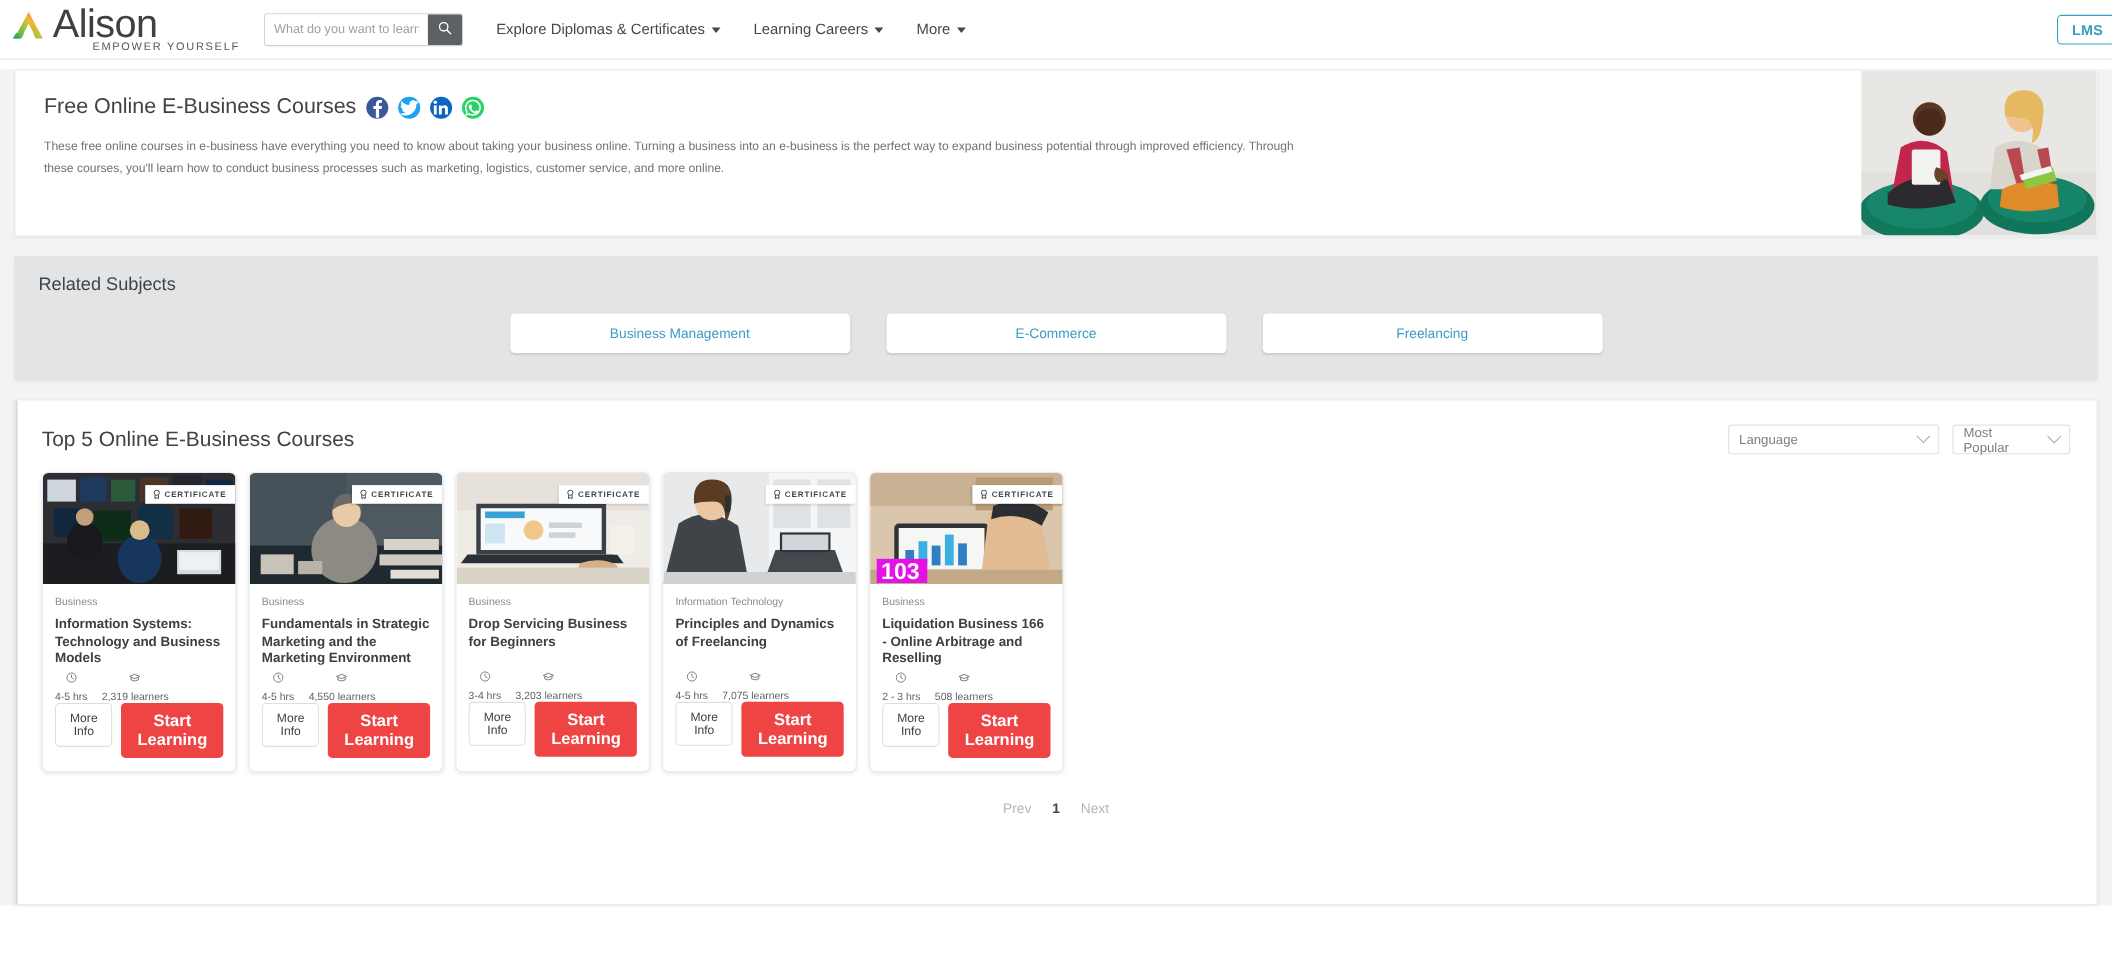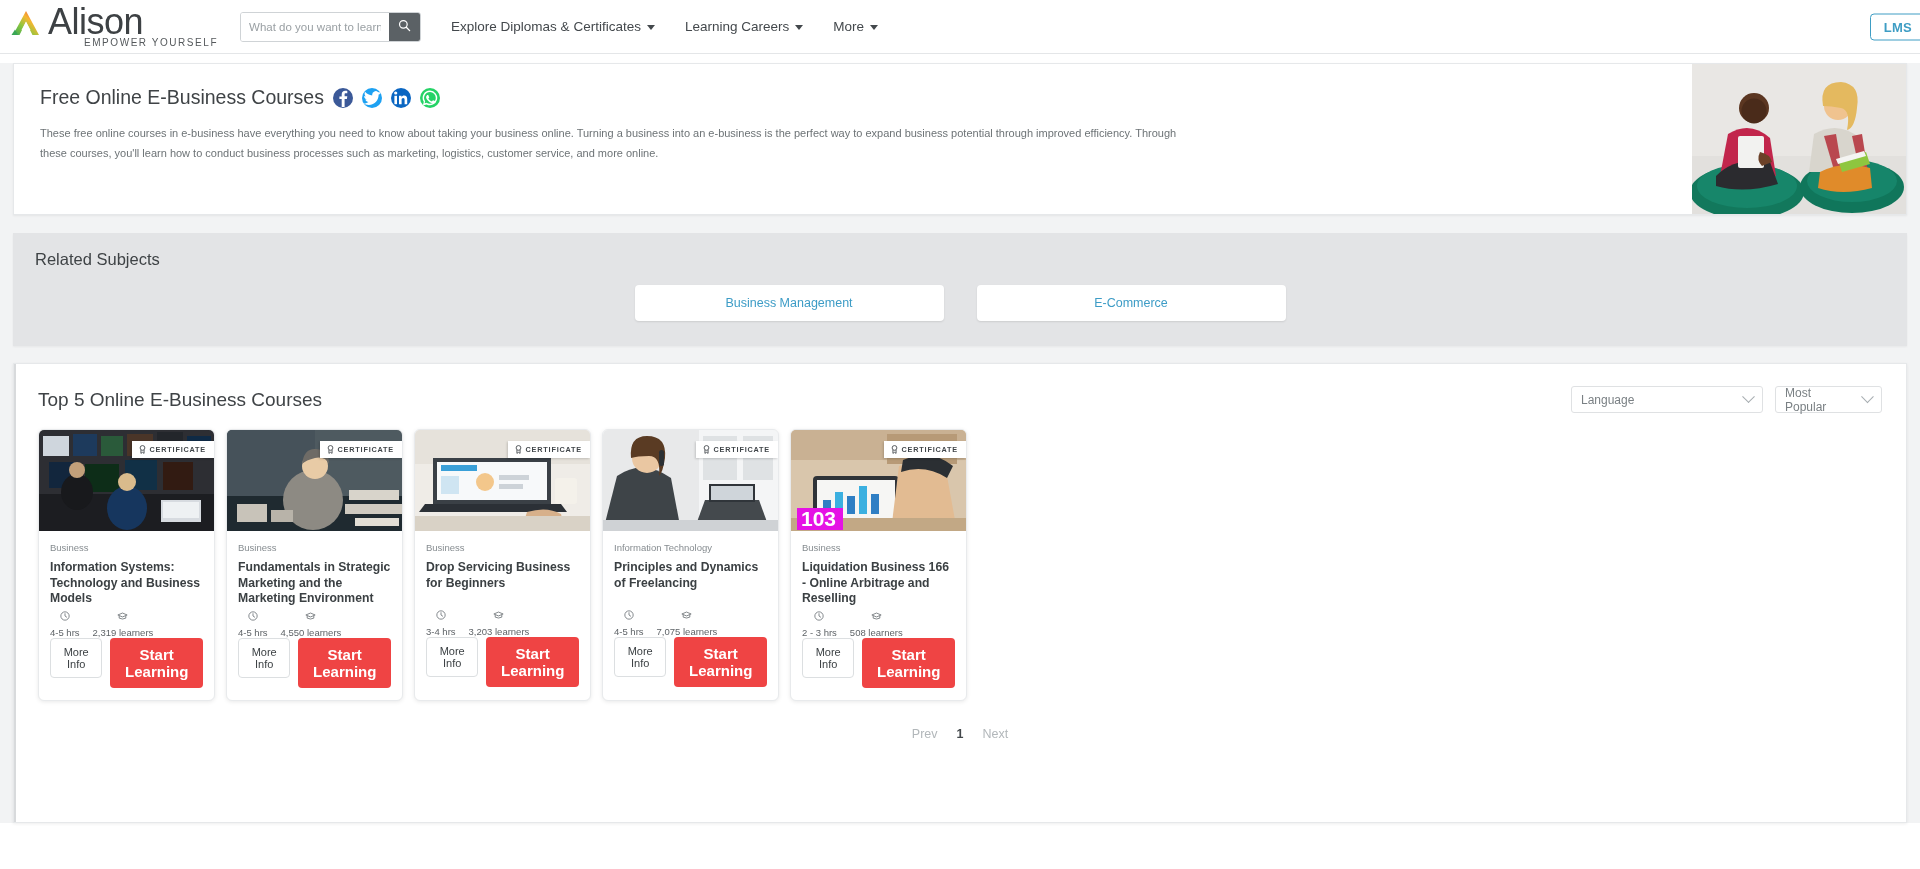--- a/index.html
+++ b/index.html
@@ -295,20 +295,21 @@
         <path d="M144 95 l28 -8 l2 5 l-28 8z" fill="#f4f4f2"></path>
       </svg>
     </div>
   </div>
 
   <div class="related">
     <div class="related-title">Related Subjects</div>
     <div class="subject-row">
       <div class="subject-chip">Business Management</div>
       <div class="subject-chip">E-Commerce</div>
+      <div class="subject-chip">Freelancing</div>
     </div>
   </div>
 
   <div class="courses">
     <div class="left-rail"></div>
 
     <div class="courses-head">
       <div class="courses-title">Top 5 Online E-Business Courses</div>
       <div class="filters">
         <div class="select-box sel-lang">

